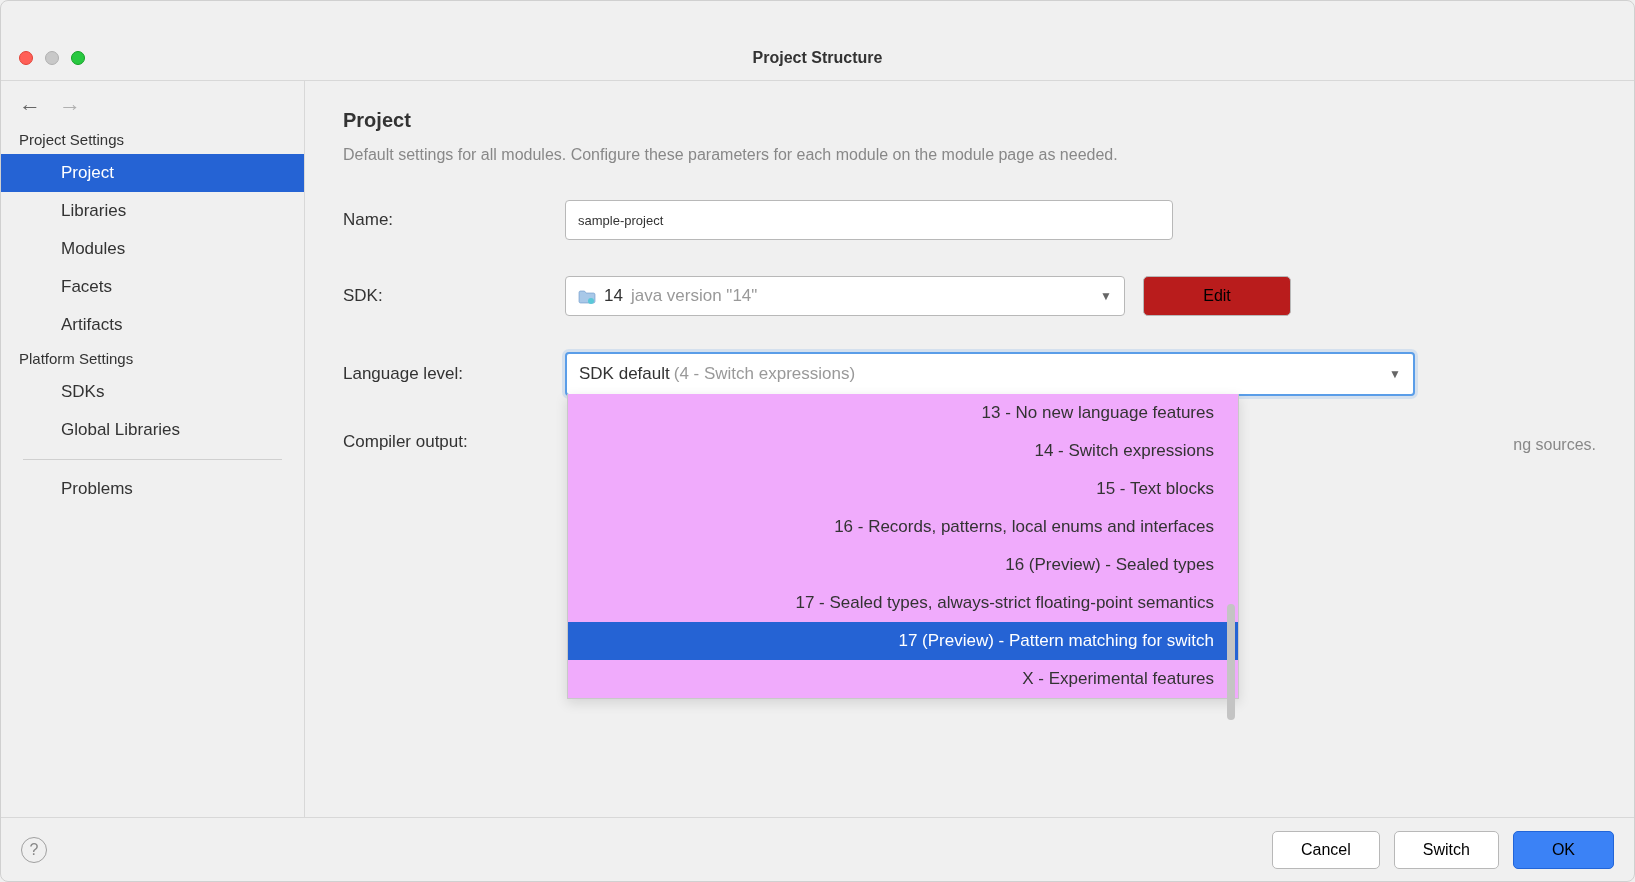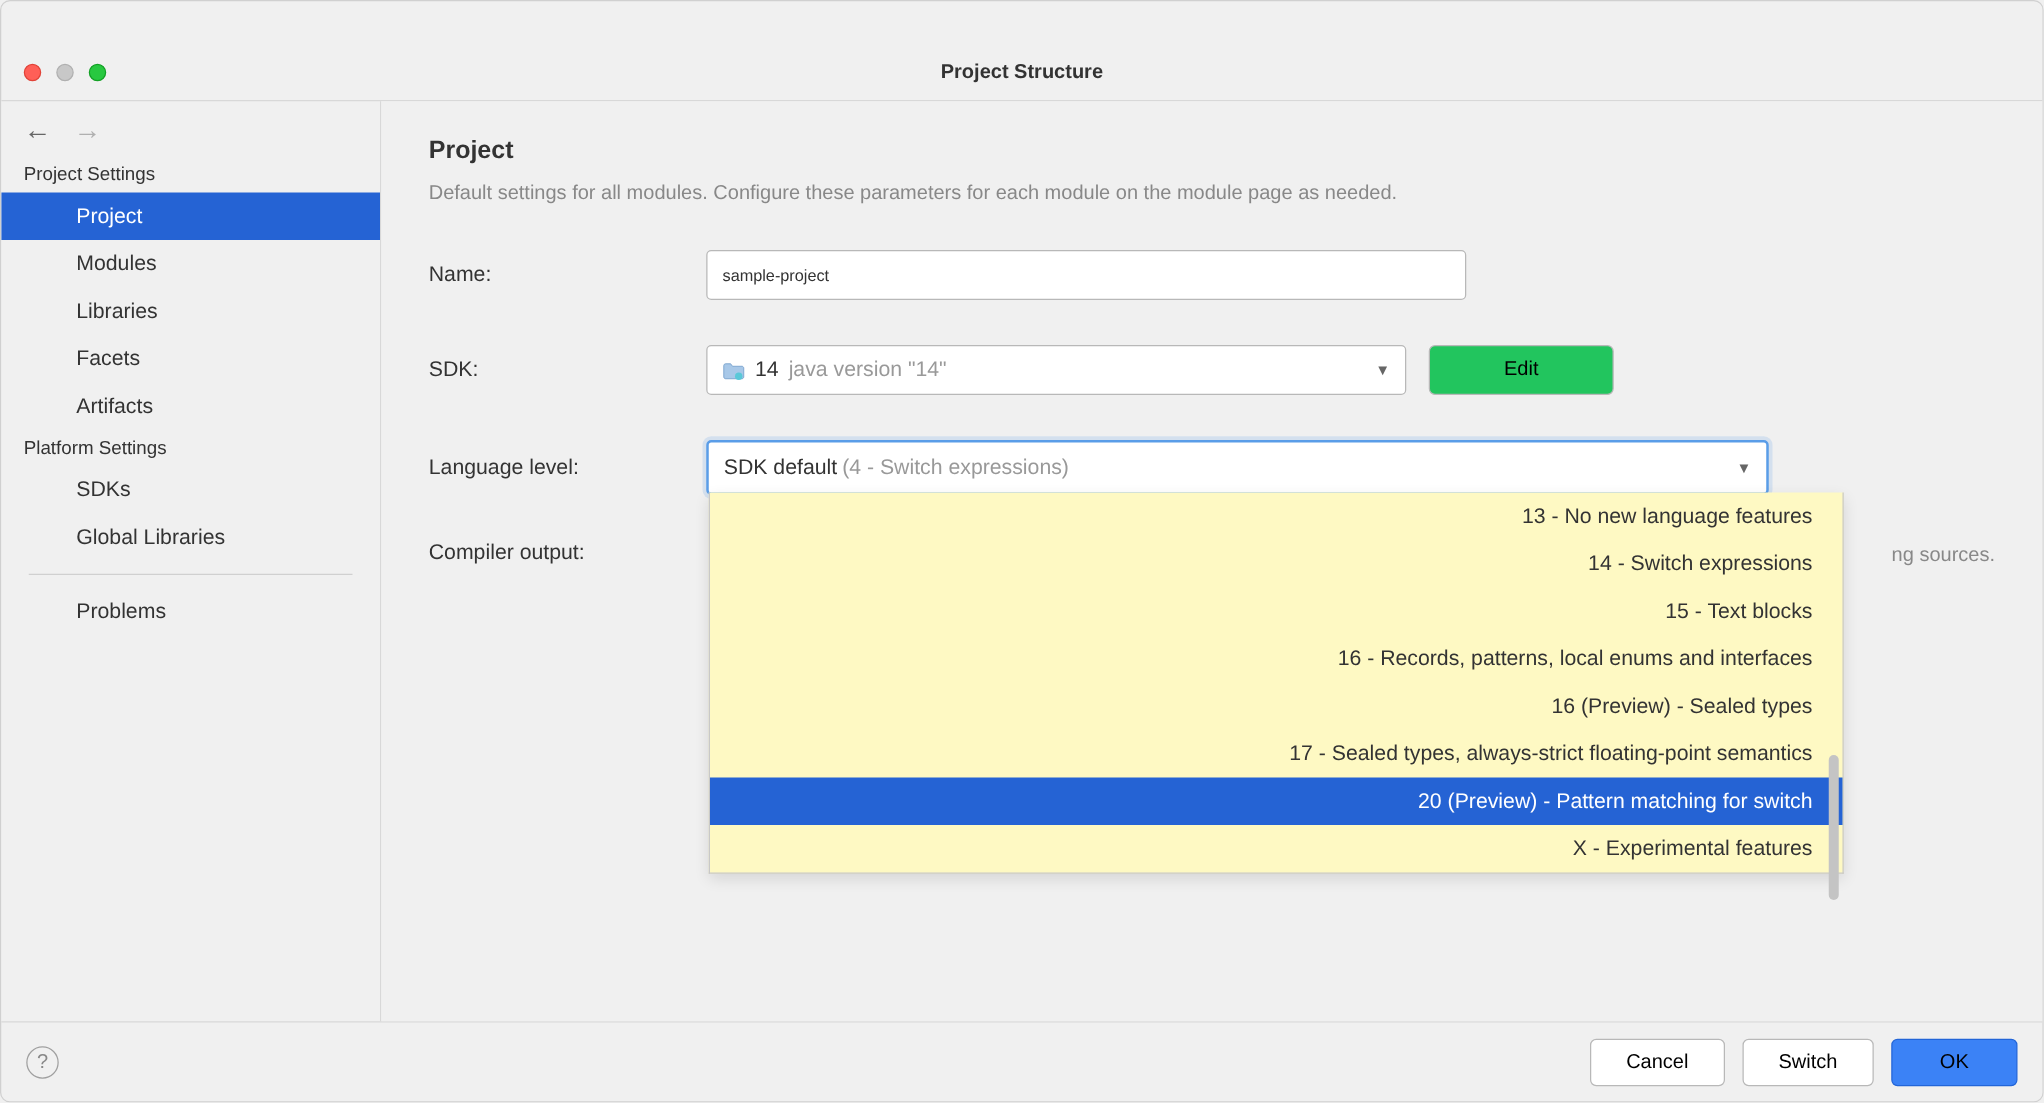--- a/index.html
+++ b/index.html
@@ -156,21 +156,21 @@
       display: inline-block;
     }
     .sdk-name { color: #333; font-weight: 400; }
     .sdk-version { color: #999; }
     .edit-btn {
       margin-left: 18px;
       width: 148px;
       height: 40px;
       border: 1px solid #b8b8b8;
       border-radius: 5px;
-      background: #22c55e;
+      background: #b91c1c;
       font-size: 16px;
       cursor: pointer;
     }
     .lang-select {
       width: 850px;
       height: 44px;
       border: 2px solid #5a9de8;
       border-radius: 4px;
       background: #fff;
       padding: 0 12px;
@@ -186,22 +186,22 @@
     .lang-select .sel-sub { color: #999; margin-left: 4px; }
     .lang-select .arrow {
       margin-left: auto;
       font-size: 12px;
       color: #666;
     }
     .dropdown-list {
       position: absolute;
       left: 0;
       top: 100%;
-      width: 908px;
-      background: #fef9c3;
+      width: 672px;
+      background: #f0abfc;
       border: 1px solid #c8c8c8;
       border-top: none;
       box-shadow: 0 4px 12px rgba(0,0,0,0.12);
       z-index: 100;
     }
     .dropdown-item {
       padding: 9px 24px;
       font-size: 17px;
       color: #333;
       cursor: pointer;
@@ -278,22 +278,22 @@
 
   <div class="content">
     <div class="sidebar">
       <div class="nav-arrows">
         <span class="nav-arrow enabled">←</span>
         <span class="nav-arrow">→</span>
       </div>
 
       <div class="sidebar-section-label">Project Settings</div>
       <div class="sidebar-item selected">Project</div>
+      <div class="sidebar-item">Libraries</div>
       <div class="sidebar-item">Modules</div>
-      <div class="sidebar-item">Libraries</div>
       <div class="sidebar-item">Facets</div>
       <div class="sidebar-item">Artifacts</div>
 
       <div class="sidebar-section-label">Platform Settings</div>
       <div class="sidebar-item">SDKs</div>
       <div class="sidebar-item">Global Libraries</div>
 
       <div class="sidebar-divider"></div>
 
       <div class="sidebar-item">Problems</div>
@@ -331,21 +331,21 @@
           <span class="sel-sub">(4 - Switch expressions)</span>
           <span class="arrow">▼</span>
 
           <div class="dropdown-list">
             <div class="dropdown-item">13 - No new language features</div>
             <div class="dropdown-item">14 - Switch expressions</div>
             <div class="dropdown-item">15 - Text blocks</div>
             <div class="dropdown-item">16 - Records, patterns, local enums and interfaces</div>
             <div class="dropdown-item">16 (Preview) - Sealed types</div>
             <div class="dropdown-item">17 - Sealed types, always-strict floating-point semantics</div>
-            <div class="dropdown-item highlighted">20 (Preview) - Pattern matching for switch</div>
+            <div class="dropdown-item highlighted">17 (Preview) - Pattern matching for switch</div>
             <div class="dropdown-item">X - Experimental features</div>
             <div class="dropdown-scroll"></div>
           </div>
         </div>
       </div>
 
       <div class="form-row">
         <div class="form-label">Compiler output:</div>
       </div>
 

